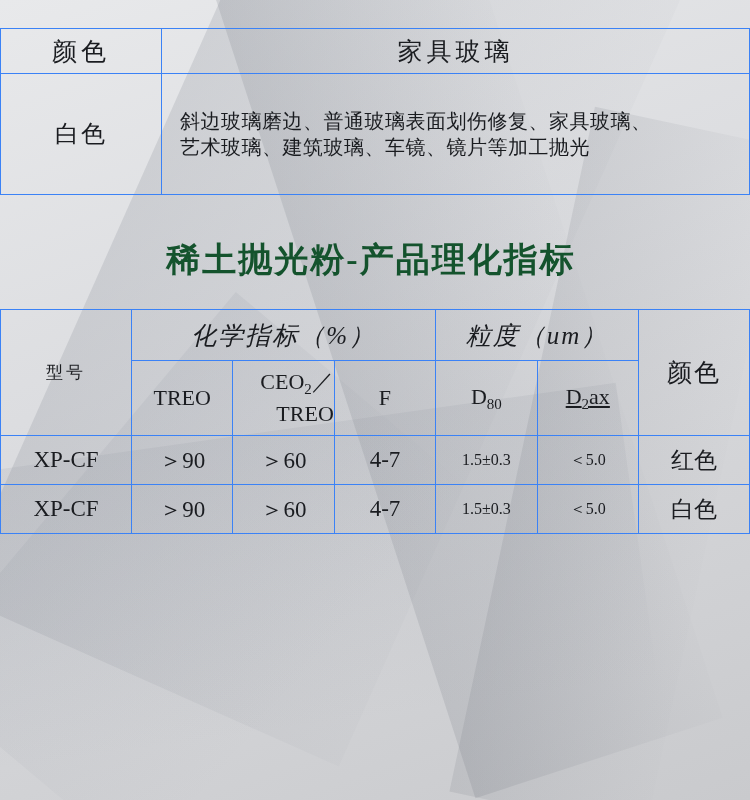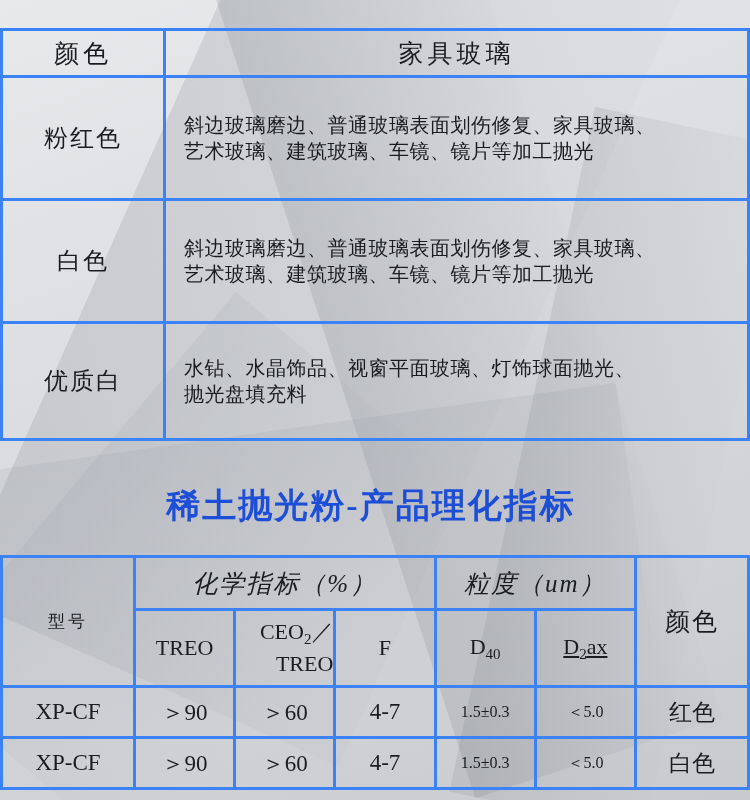--- a/index.html
+++ b/index.html
@@ -64,21 +64,21 @@
     z-index: 2;
   }
 
   
   table {
     border-collapse: collapse;
     width: 750px;
     table-layout: fixed;
   }
   table td, table th {
-    border: 3px solid #3b82f6;
+    border: 1px solid #3b82f6;
     padding: 0;
     text-align: center;
     vertical-align: middle;
     color: #1a1c20;
     font-weight: normal;
   }
 
   
   .t1 {
     margin-top: 28px;
@@ -108,21 +108,21 @@
   }
   .t1 tr.r-pink td, .t1 tr.r-white td { height: 96px; }
   .t1 tr.r-premium td { height: 90px; }
 
   
   .section-title {
     text-align: center;
     font-size: 34px;
     font-weight: bold;
     letter-spacing: 2px;
-    color: #1d4ed8;
+    color: #14532d;
     margin: 42px 8px 26px 0;
     font-family: "Liberation Serif", "DejaVu Serif", serif;
   }
 
   
   .t2 td {
     font-size: 22px;
   }
   .t2 .grp {
     font-size: 25px;
@@ -177,39 +177,25 @@
 <div class="bg-shape s5"></div>
 
 <div class="page">
 
   <table class="t1">
     <tbody>
       <tr>
         <td class="hdr-color">颜色</td>
         <td class="hdr-scope">家具玻璃</td>
       </tr>
-      <tr class="r-pink">
-        <td class="cell-color">粉红色</td>
-        <td class="cell-scope">
-          <span class="two-line">斜边玻璃磨边、普通玻璃表面划伤修复、家具玻璃、</span>
-          <span class="two-line">艺术玻璃、建筑玻璃、车镜、镜片等加工抛光</span>
-        </td>
-      </tr>
       <tr class="r-white">
         <td class="cell-color">白色</td>
         <td class="cell-scope">
           <span class="two-line">斜边玻璃磨边、普通玻璃表面划伤修复、家具玻璃、</span>
           <span class="two-line">艺术玻璃、建筑玻璃、车镜、镜片等加工抛光</span>
-        </td>
-      </tr>
-      <tr class="r-premium">
-        <td class="cell-color">优质白</td>
-        <td class="cell-scope">
-          <span class="two-line">水钻、水晶饰品、视窗平面玻璃、灯饰球面抛光、</span>
-          <span class="two-line">抛光盘填充料</span>
         </td>
       </tr>
     </tbody>
   </table>
 
   <div class="section-title">稀土抛光粉-产品理化指标</div>
 
   <table class="t2">
     <tbody>
       <tr>
@@ -218,21 +204,21 @@
         <td class="grp" colspan="2">粒度（um）</td>
         <td class="color-head" rowspan="2">颜色</td>
       </tr>
       <tr>
         <td class="sub c-treo">TREO</td>
         <td class="sub c-ceo">
           <span class="two-line"><span>CEO</span><span class="sub-small">2</span><span>／</span></span>
           <span class="two-line">TREO</span>
         </td>
         <td class="sub c-f">F</td>
-        <td class="sub c-d50"><span>D</span><span class="sub-small">40</span></td>
+        <td class="sub c-d50"><span>D</span><span class="sub-small">80</span></td>
         <td class="sub c-dmax"><span>D</span><span class="sub-small">2</span><span>ax</span></td>
       </tr>
       <tr class="datarow">
         <td>XP-CF</td>
         <td>＞90</td>
         <td>＞60</td>
         <td>4-7</td>
         <td class="small">1.5±0.3</td>
         <td class="small">＜5.0</td>
         <td>红色</td>

